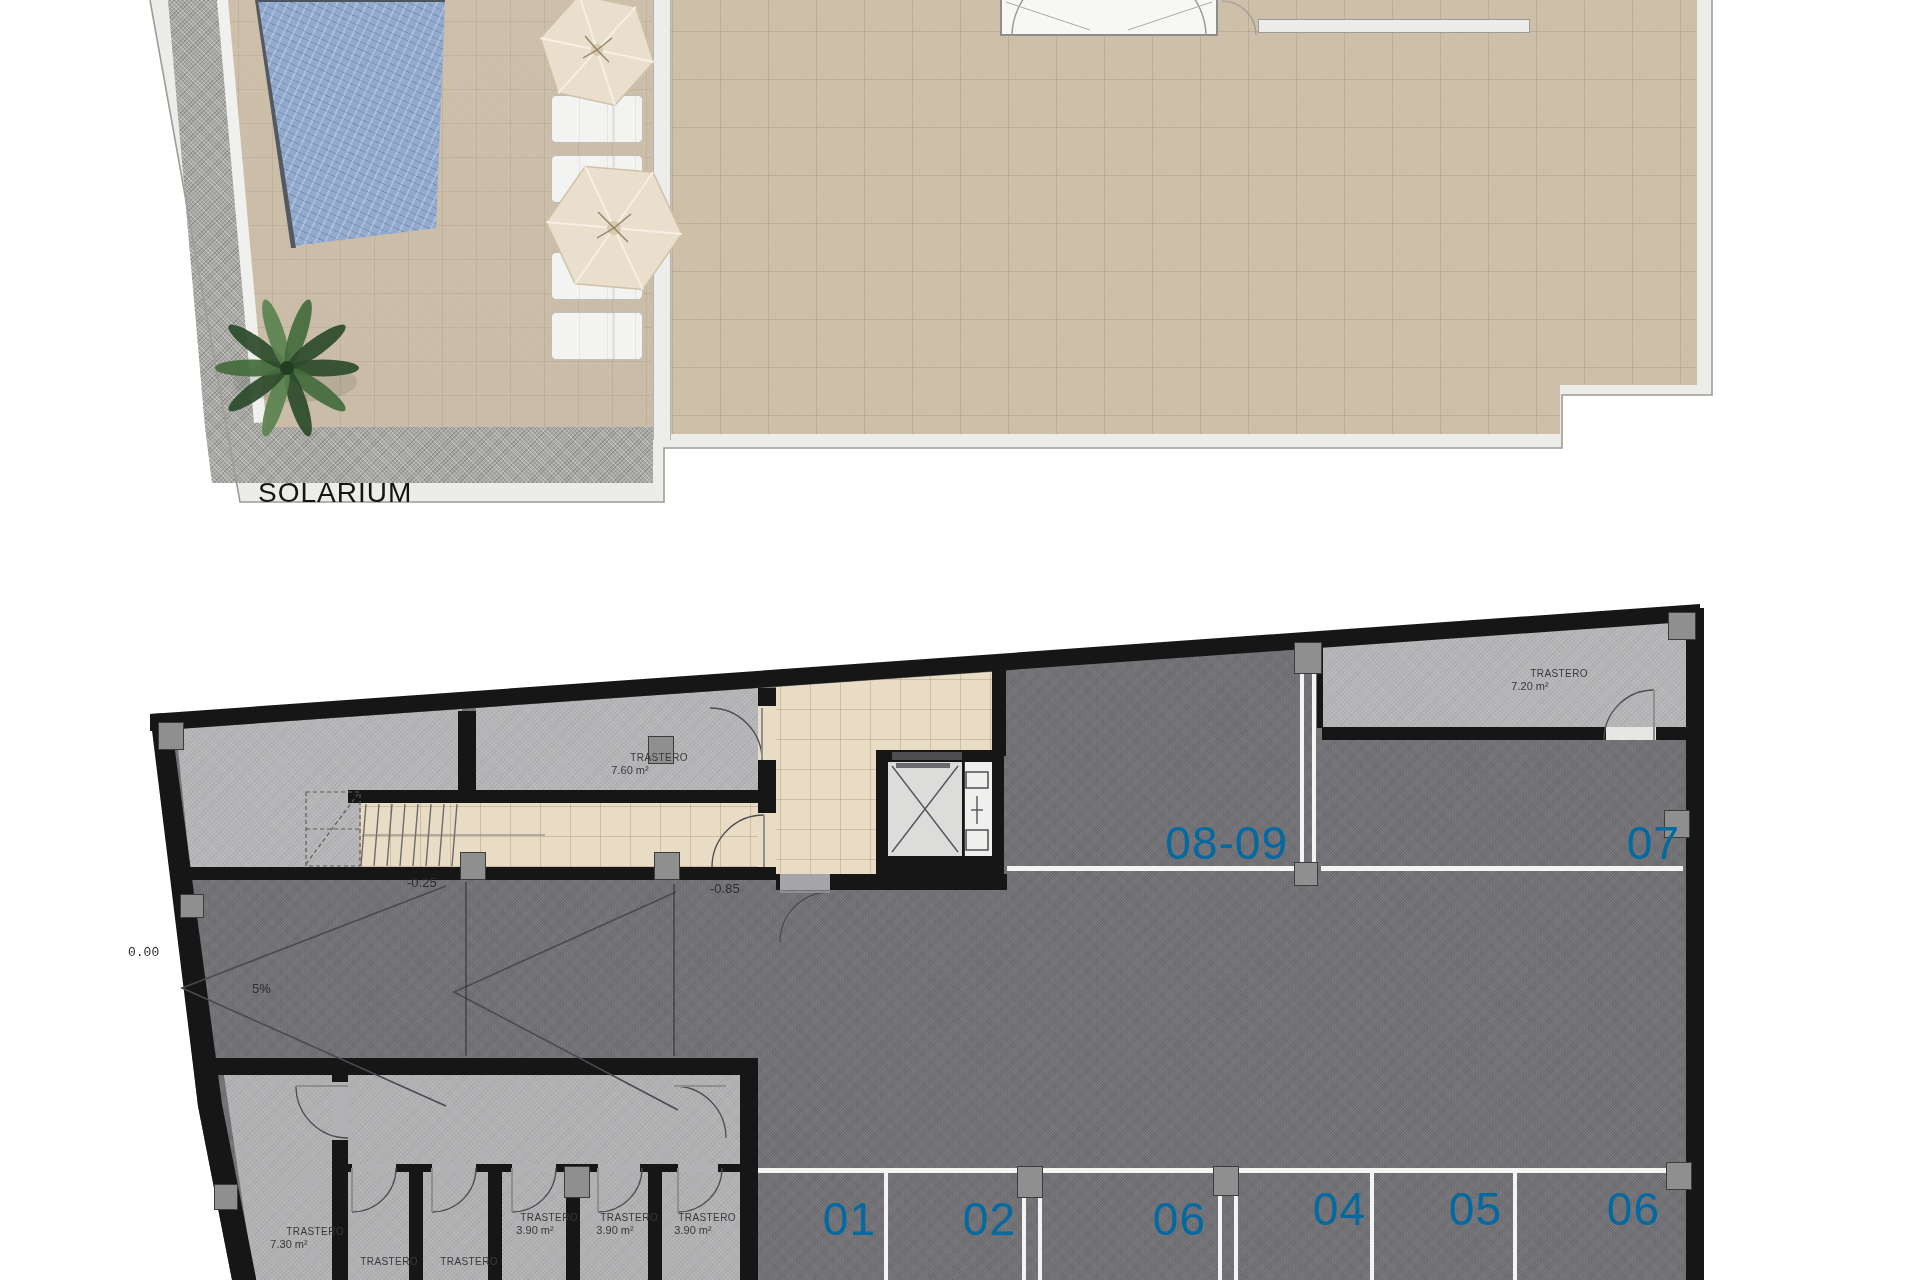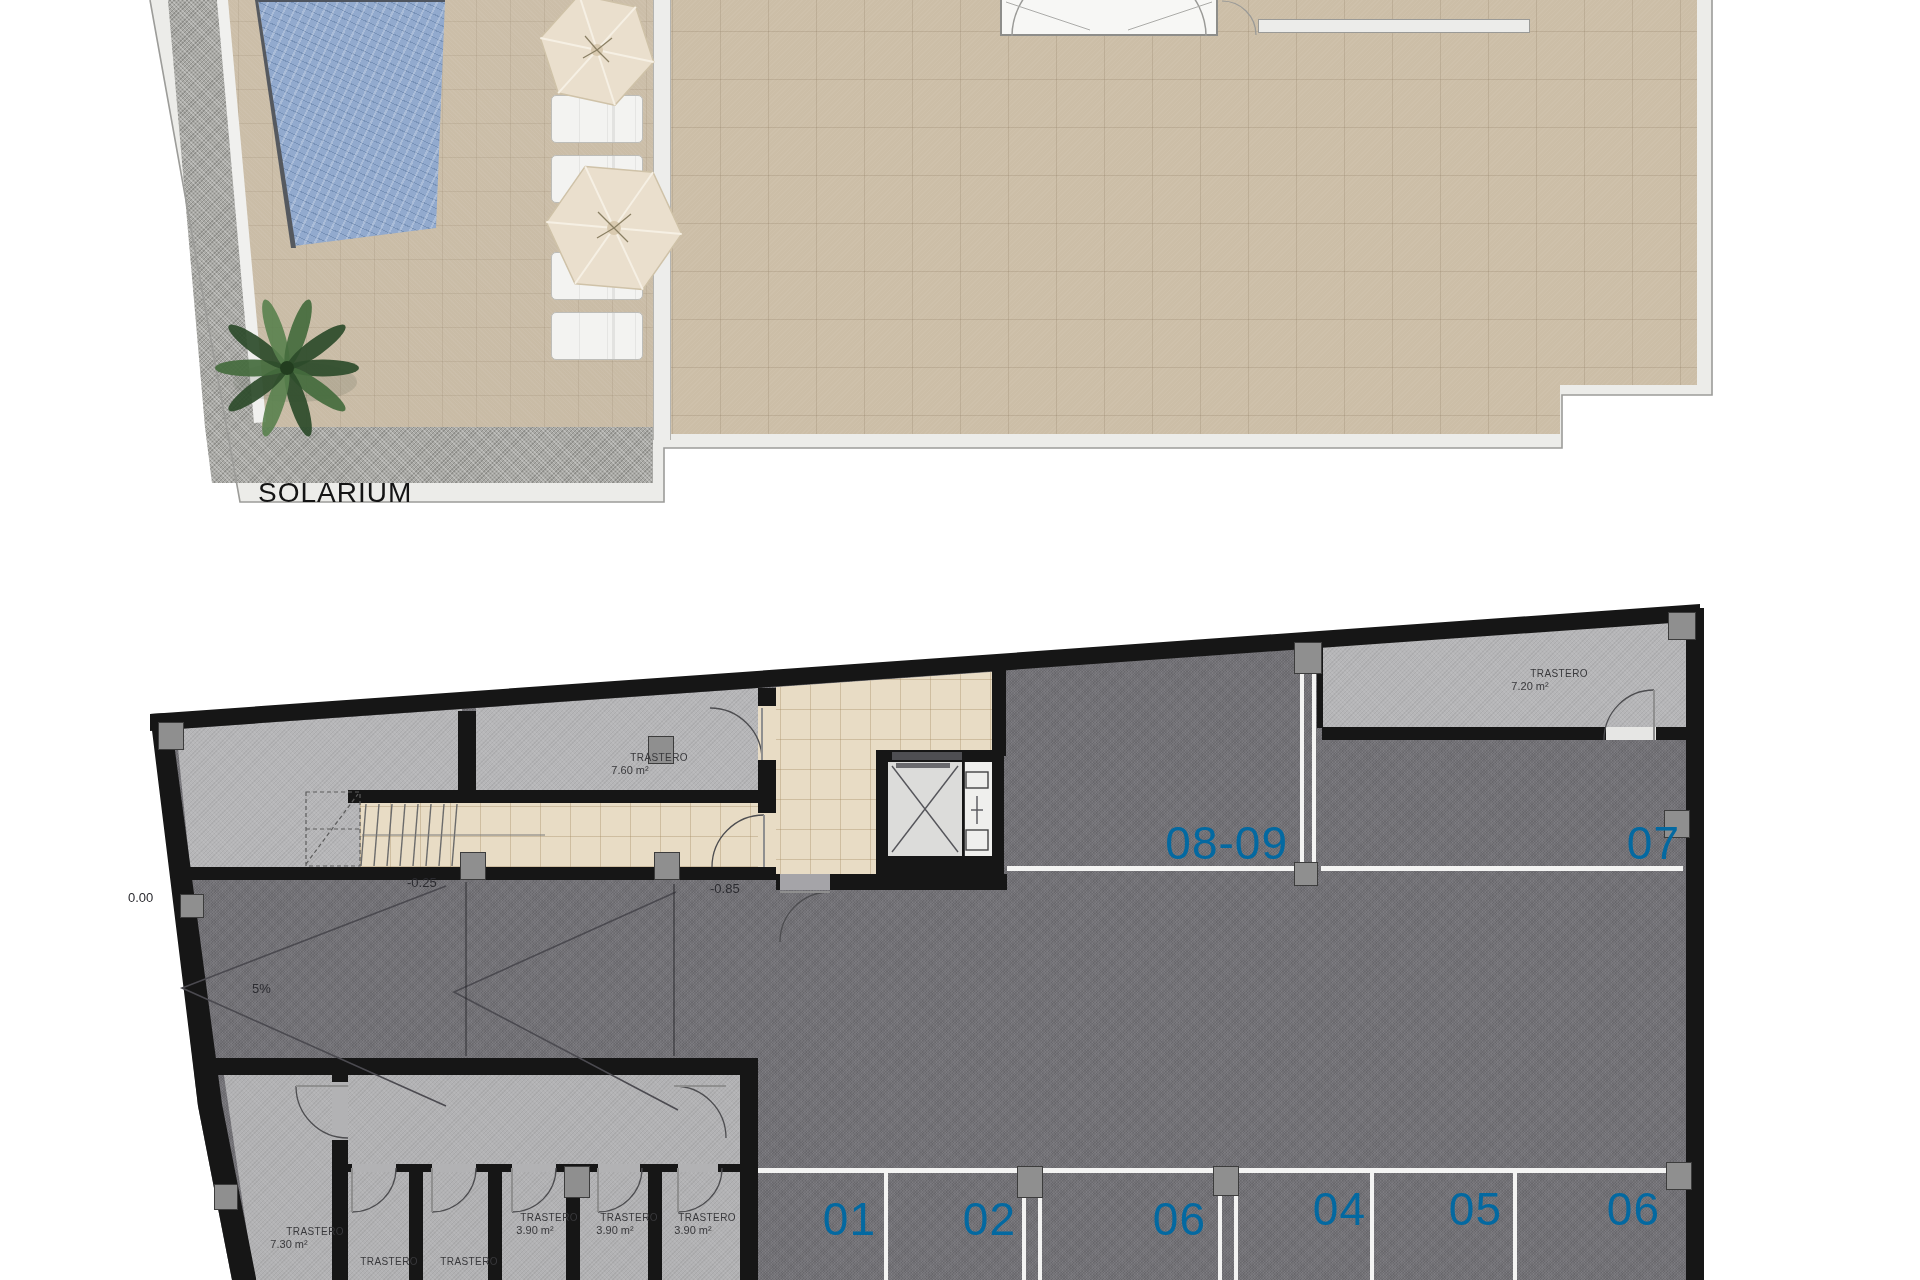--- a/index.html
+++ b/index.html
@@ -320,18 +320,18 @@
 
   <div class="abs num" style="z-index:22;left:776px;top:1196px;width:100px;">01</div>
   <div class="abs num" style="z-index:22;left:916px;top:1196px;width:100px;">02</div>
   <div class="abs num" style="z-index:22;left:1106px;top:1196px;width:100px;">06</div>
   <div class="abs num" style="z-index:22;left:1266px;top:1186px;width:100px;">04</div>
   <div class="abs num" style="z-index:22;left:1402px;top:1186px;width:100px;text-align:right;">05</div>
   <div class="abs num" style="z-index:22;left:1560px;top:1186px;width:100px;">06</div>
   <div class="abs num" style="z-index:22;left:1580px;top:820px;width:100px;">07</div>
   <div class="abs num" style="z-index:22;left:1148px;top:820px;width:140px;">08-09</div>
 
-  <div class="abs lvl" style="z-index:20;left:128px;top:891px;">0.00</div>
+  <div class="abs lvl" style="z-index:20;left:128px;top:946px;font-family:Liberation Mono, monospace;">0.00</div>
   <div class="abs lvl" style="z-index:20;left:252px;top:982px;">5%</div>
   <div class="abs lvl" style="z-index:20;left:407px;top:876px;">-0.25</div>
   <div class="abs lvl" style="z-index:20;left:710px;top:882px;text-align:right;">-0.85</div>
 
 </div>
 
 </body></html>

